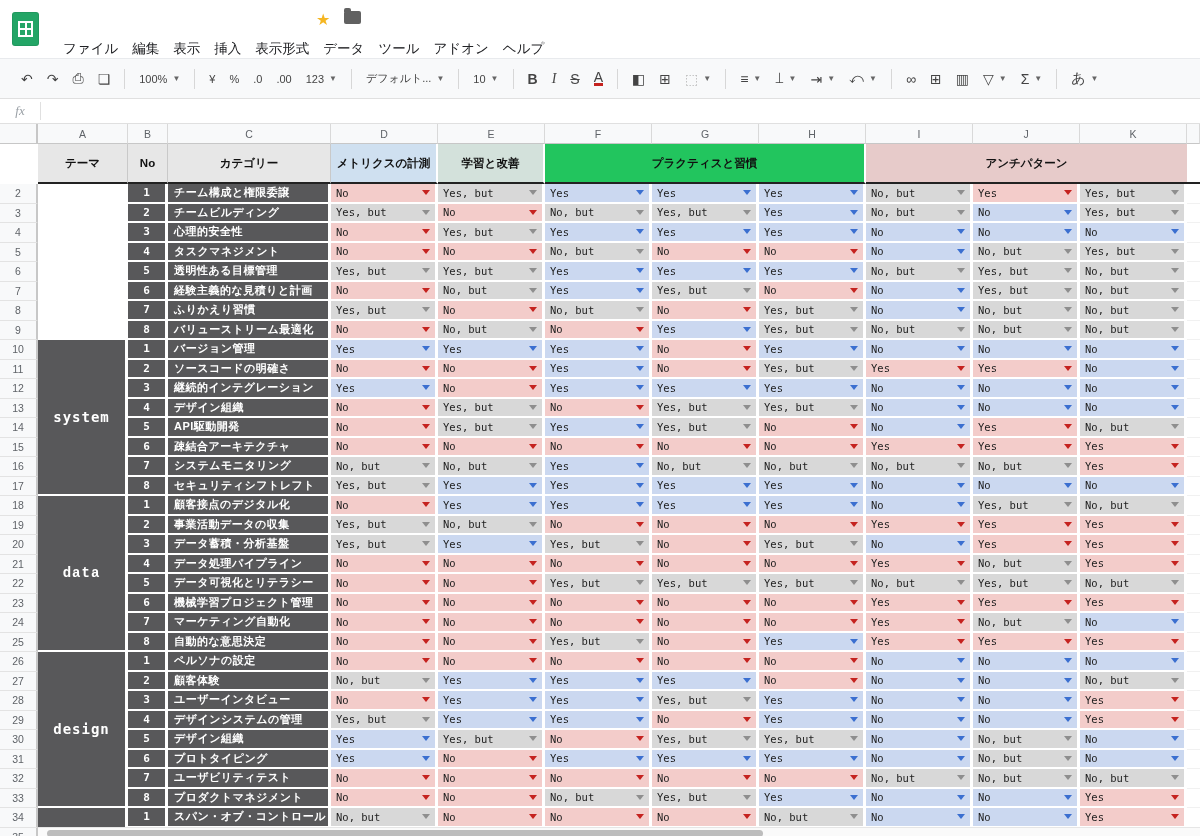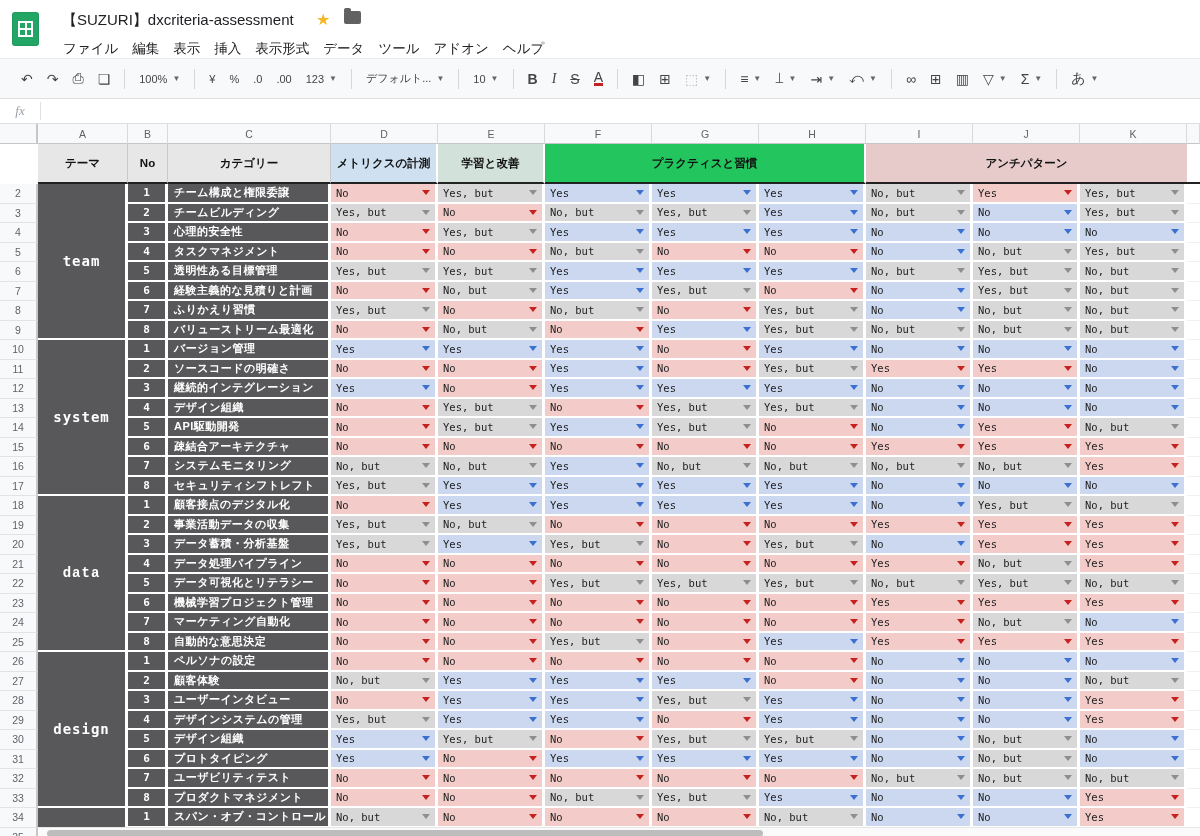--- a/index.html
+++ b/index.html
@@ -86,21 +86,20 @@
   .hscroll { position:absolute; left:38px; right:0; bottom:0; height:11px;
     background:#fafafa; border-top:1px solid #e6e6e6; }
   .hscroll-thumb { position:absolute; left:9px; top:2px; width:716px; height:7px;
     background:#bdbdbd; border-radius:4px; }
 </style>
 </head>
 <body>
 
 <div class="titlebar">
   <div class="app-icon"></div>
-  <div class="doc-title">【SUZURI】dxcriteria-assessment</div>
   <div class="star">★</div>
   <div class="folder"></div>
   <div class="menubar" id="menubar">
       <div class="menu-item">ファイル</div>
       <div class="menu-item">編集</div>
       <div class="menu-item">表示</div>
       <div class="menu-item">挿入</div>
       <div class="menu-item">表示形式</div>
       <div class="menu-item">データ</div>
       <div class="menu-item">ツール</div>
@@ -242,21 +241,20 @@
       <div class="col-head" style="grid-area: 1 / 12;">K</div>
       <div class="col-head" style="grid-area: 1 / 13;"></div>
       <div class="hdr1 gray" style="grid-area: 2 / 2;">テーマ</div>
       <div class="hdr1 gray" style="grid-area: 2 / 3;">No</div>
       <div class="hdr1 gray" style="grid-area: 2 / 4;">カテゴリー</div>
       <div class="hdr1 sep" style="grid-area: 2 / 5; background: rgb(207, 224, 240);">メトリクスの計測</div>
       <div class="hdr1 sep" style="grid-area: 2 / 6; background: rgb(211, 225, 219);">学習と改善</div>
       <div class="hdr1 sep" style="grid-area: 2 / 7 / auto / span 3; background: #22c55e;">プラクティスと習慣</div>
       <div class="hdr1" style="grid-area: 2 / 10 / auto / span 3; background: rgb(231, 203, 202);">アンチパターン</div>
       <div class="filler" style="grid-area: 2 / 13; border-bottom: 2px solid rgb(34, 34, 34);"></div>
-      <div class="dark theme-cell" style="grid-area: 3 / 2 / span 8;">team</div>
       <div class="row-head" style="grid-area: 3 / 1;">2</div>
       <div class="dark no-cell" style="grid-area: 3 / 3;">1</div>
       <div class="dark cat-cell" style="grid-area: 3 / 4;">チーム構成と権限委譲</div>
       <div class="val-cell" style="grid-area: 3 / 5; background: rgb(243, 204, 202);">
         <span>No</span>
         <span class="arrow" style="border-top-color: rgb(197, 34, 31);"></span>
       </div>
       <div class="val-cell" style="grid-area: 3 / 6; background: rgb(216, 216, 216);">
         <span>Yes, but</span>
         <span class="arrow" style="border-top-color: rgb(142, 142, 142);"></span>

